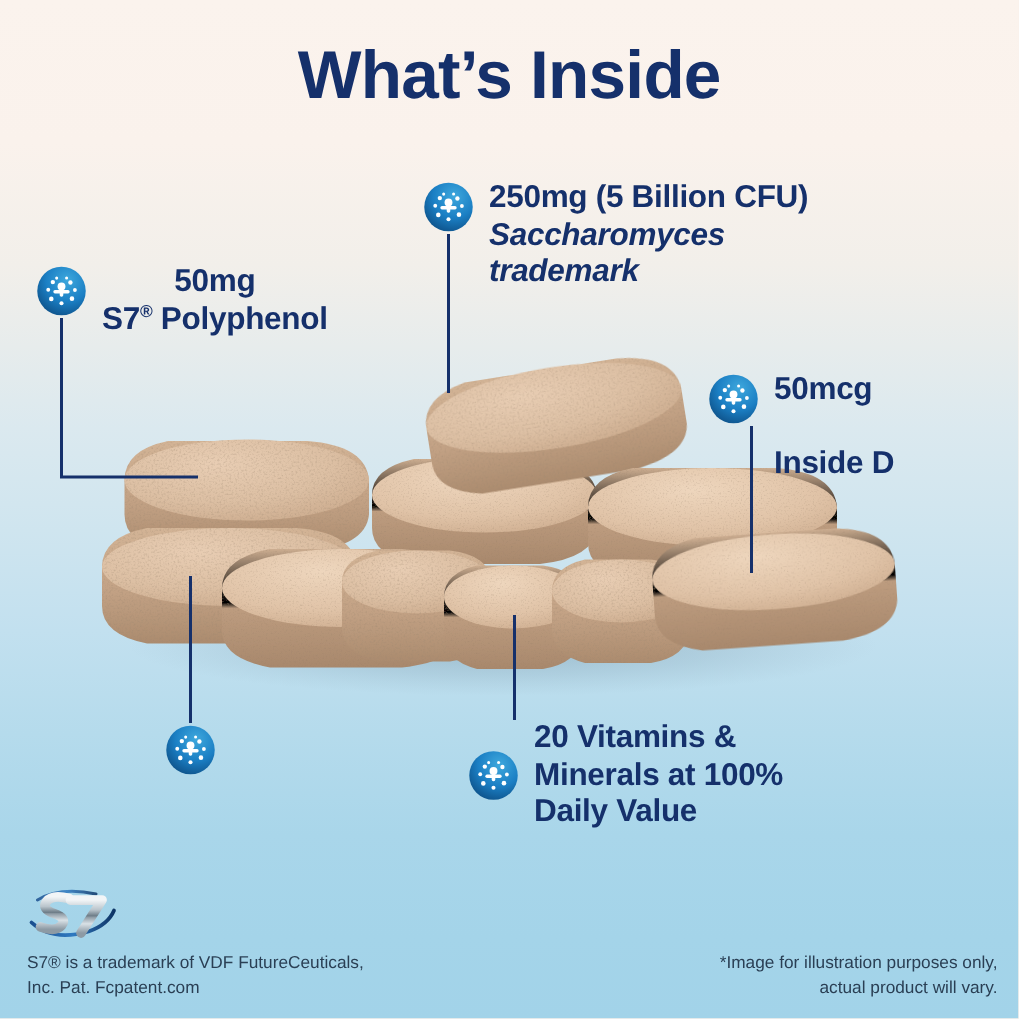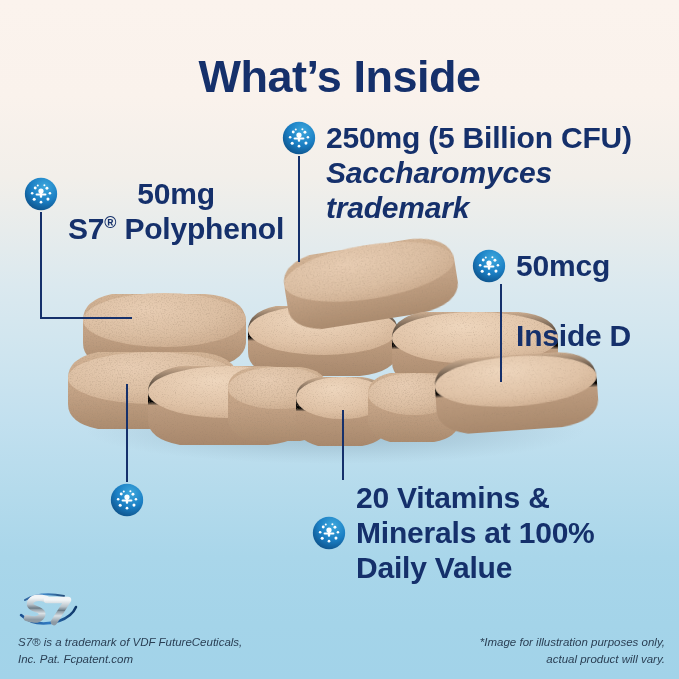--- a/index.html
+++ b/index.html
@@ -31,21 +31,20 @@
   
   .title {
     position:absolute;
     top:26px; left:0; right:0;
     text-align:center;
     font-size:45px;
     font-weight:bold;
     letter-spacing:-0.5px;
     color:#15306b;
     line-height:1.05;
-    margin-top:27px;
   }
 
   
   #pills { position:absolute; left:0; top:0; width:679px; height:679px; }
 
   
   #leaders { position:absolute; left:0; top:0; width:679px; height:679px; }
 
   
   .callout {
@@ -56,21 +55,21 @@
   }
   .callout .bubble {
     flex:0 0 auto;
     width:34px; height:34px;
     border-radius:50%;
     position:relative;
     margin-top:1px;
   }
   .callout .label {
     color:#15306b;
-    font-size:30px;
+    font-size:21px;
     font-weight:bold;
     line-height:1.17;
     white-space:nowrap;
     letter-spacing:-0.2px;
   }
   .callout .label .ital { font-style:italic; }
   .callout .label sup {
     font-size:0.55em;
     vertical-align:super;
     font-weight:bold;
@@ -83,21 +82,20 @@
   #c-mins   { left:312px; top:480px;align-items:center; }
 
   
   #s7logo { position:absolute; left:18px; top:590px; width:62px; height:40px; }
 
   .fine {
     position:absolute;
     color:#2a3f54;
     font-size:11.5px;
     line-height:1.45;
-    font-style:italic;
   }
   #fine-left  { left:18px;  top:634px; text-align:left; }
   #fine-right { right:14px; top:634px; text-align:right; }
 </style>
 </head>
 <body>
 
 <div id="stage">
 
   <div class="title">What’s Inside</div>

